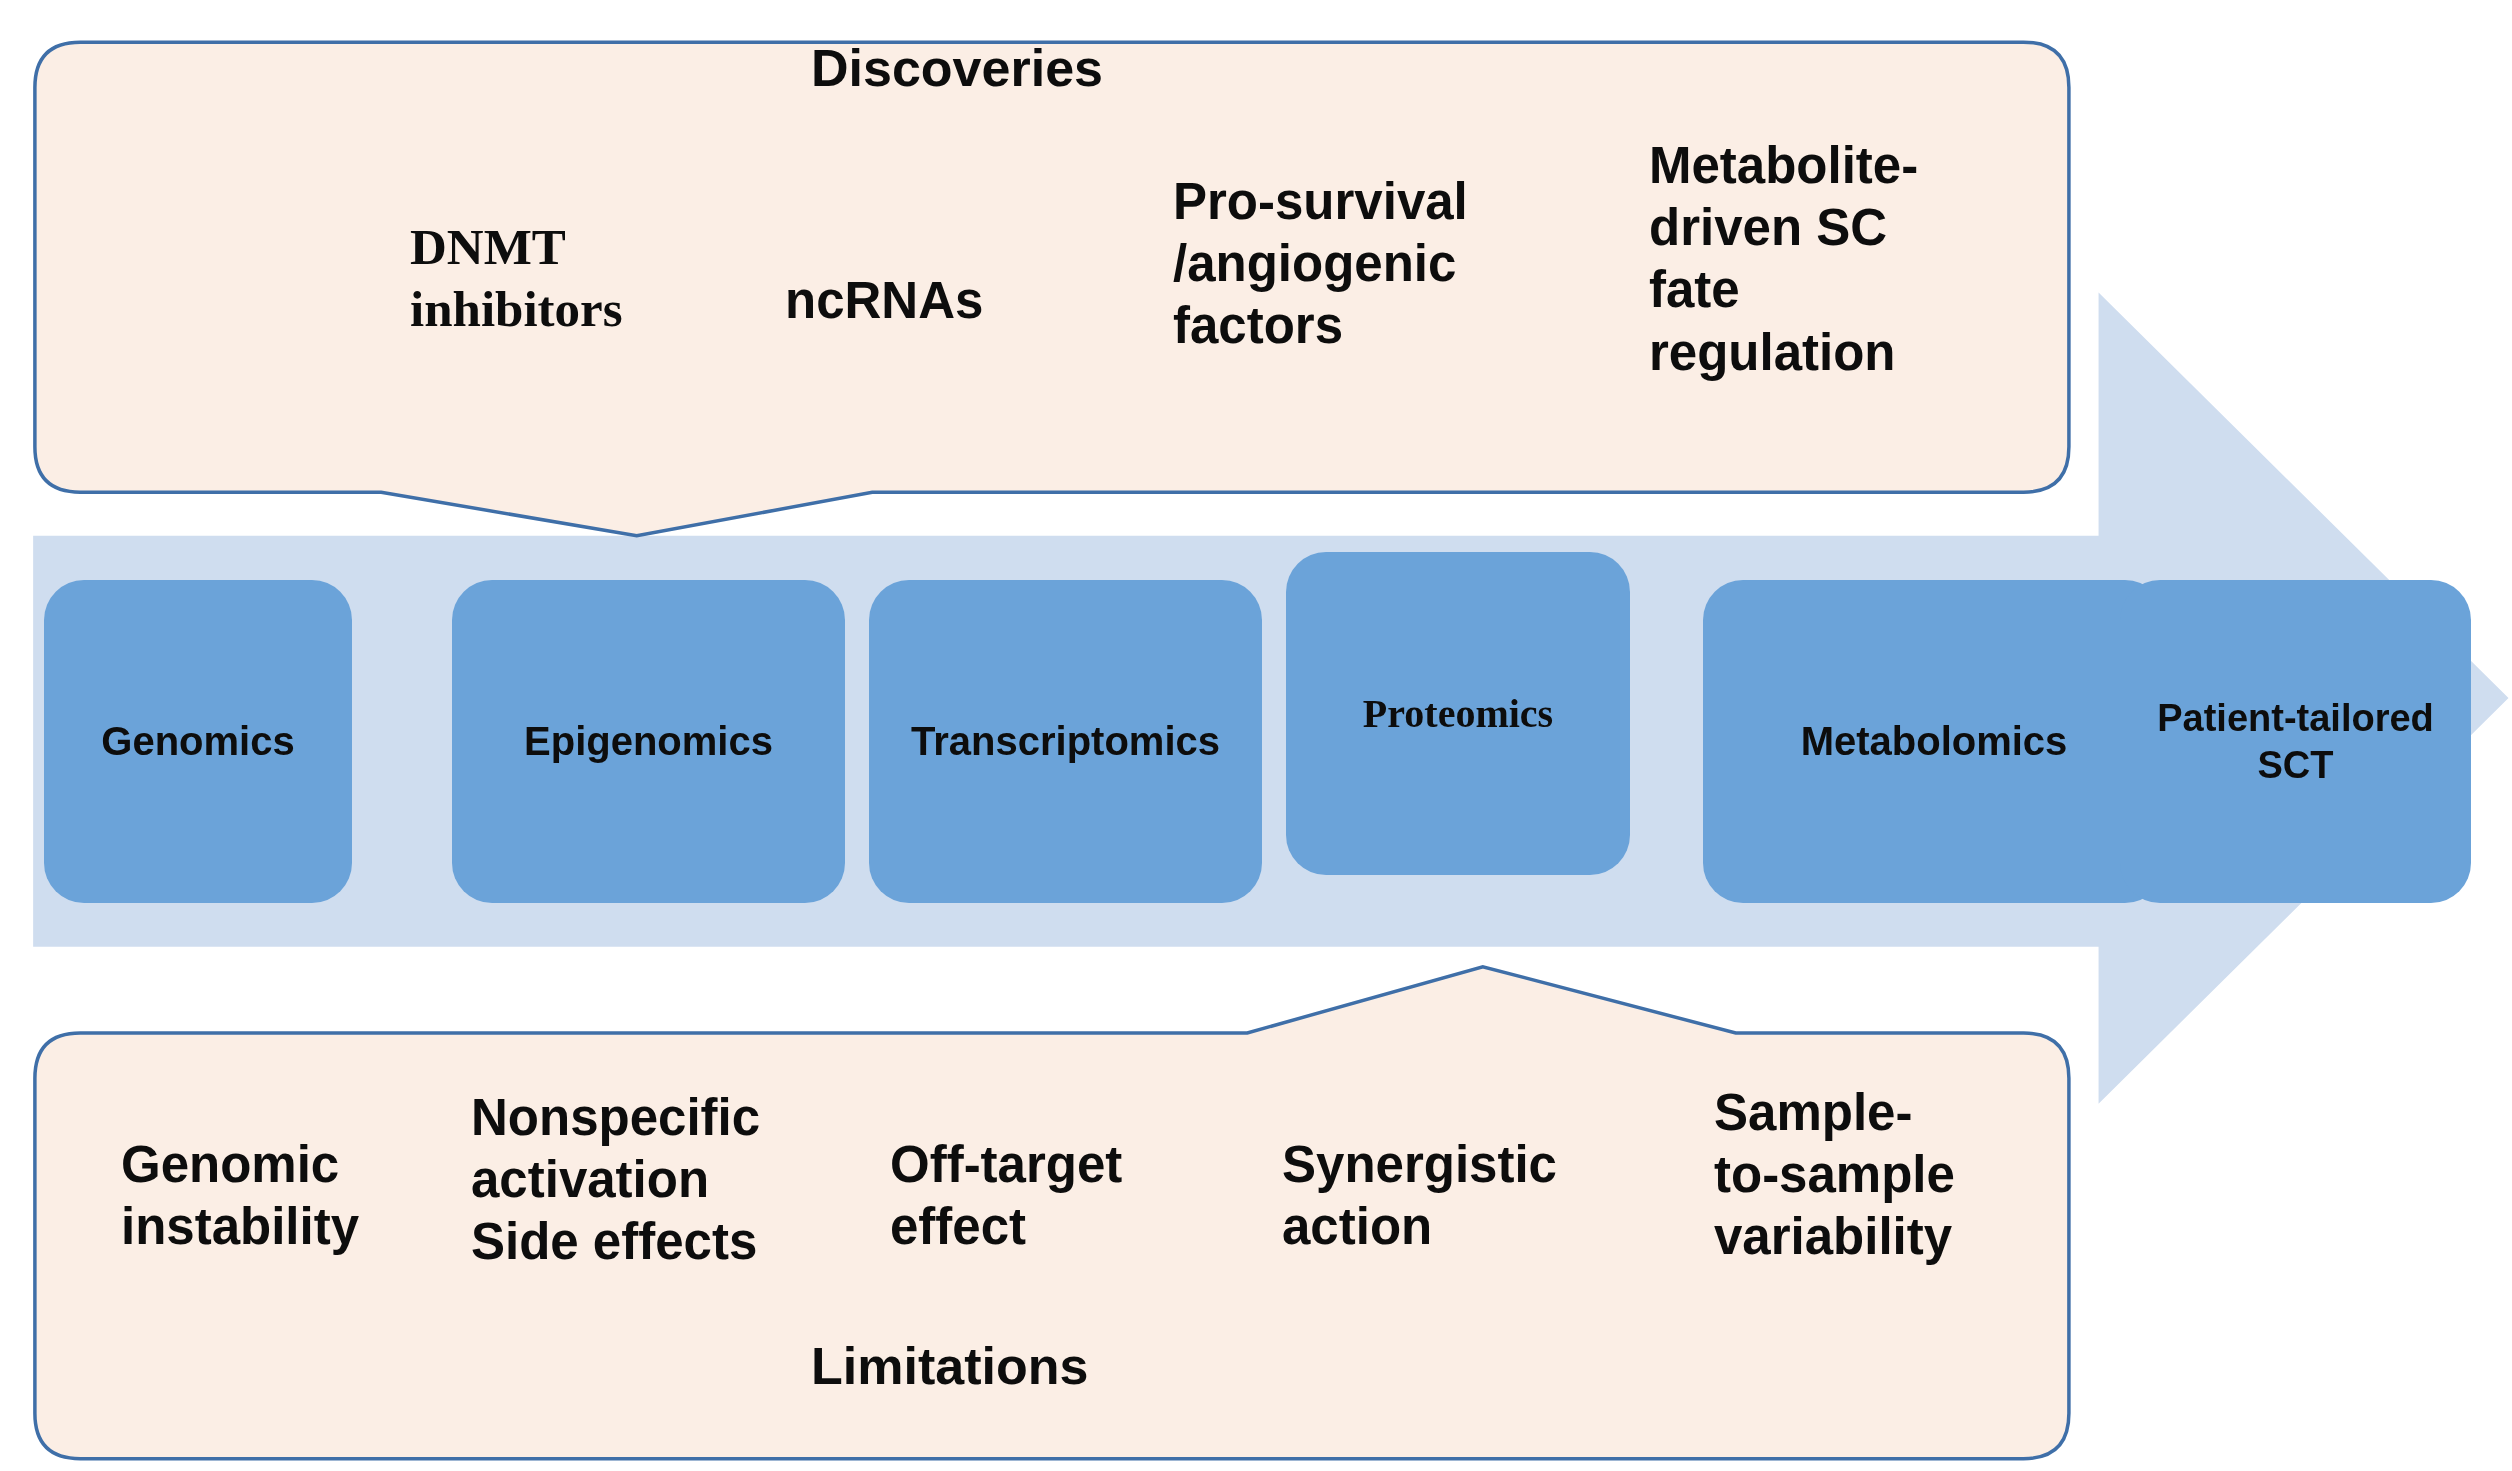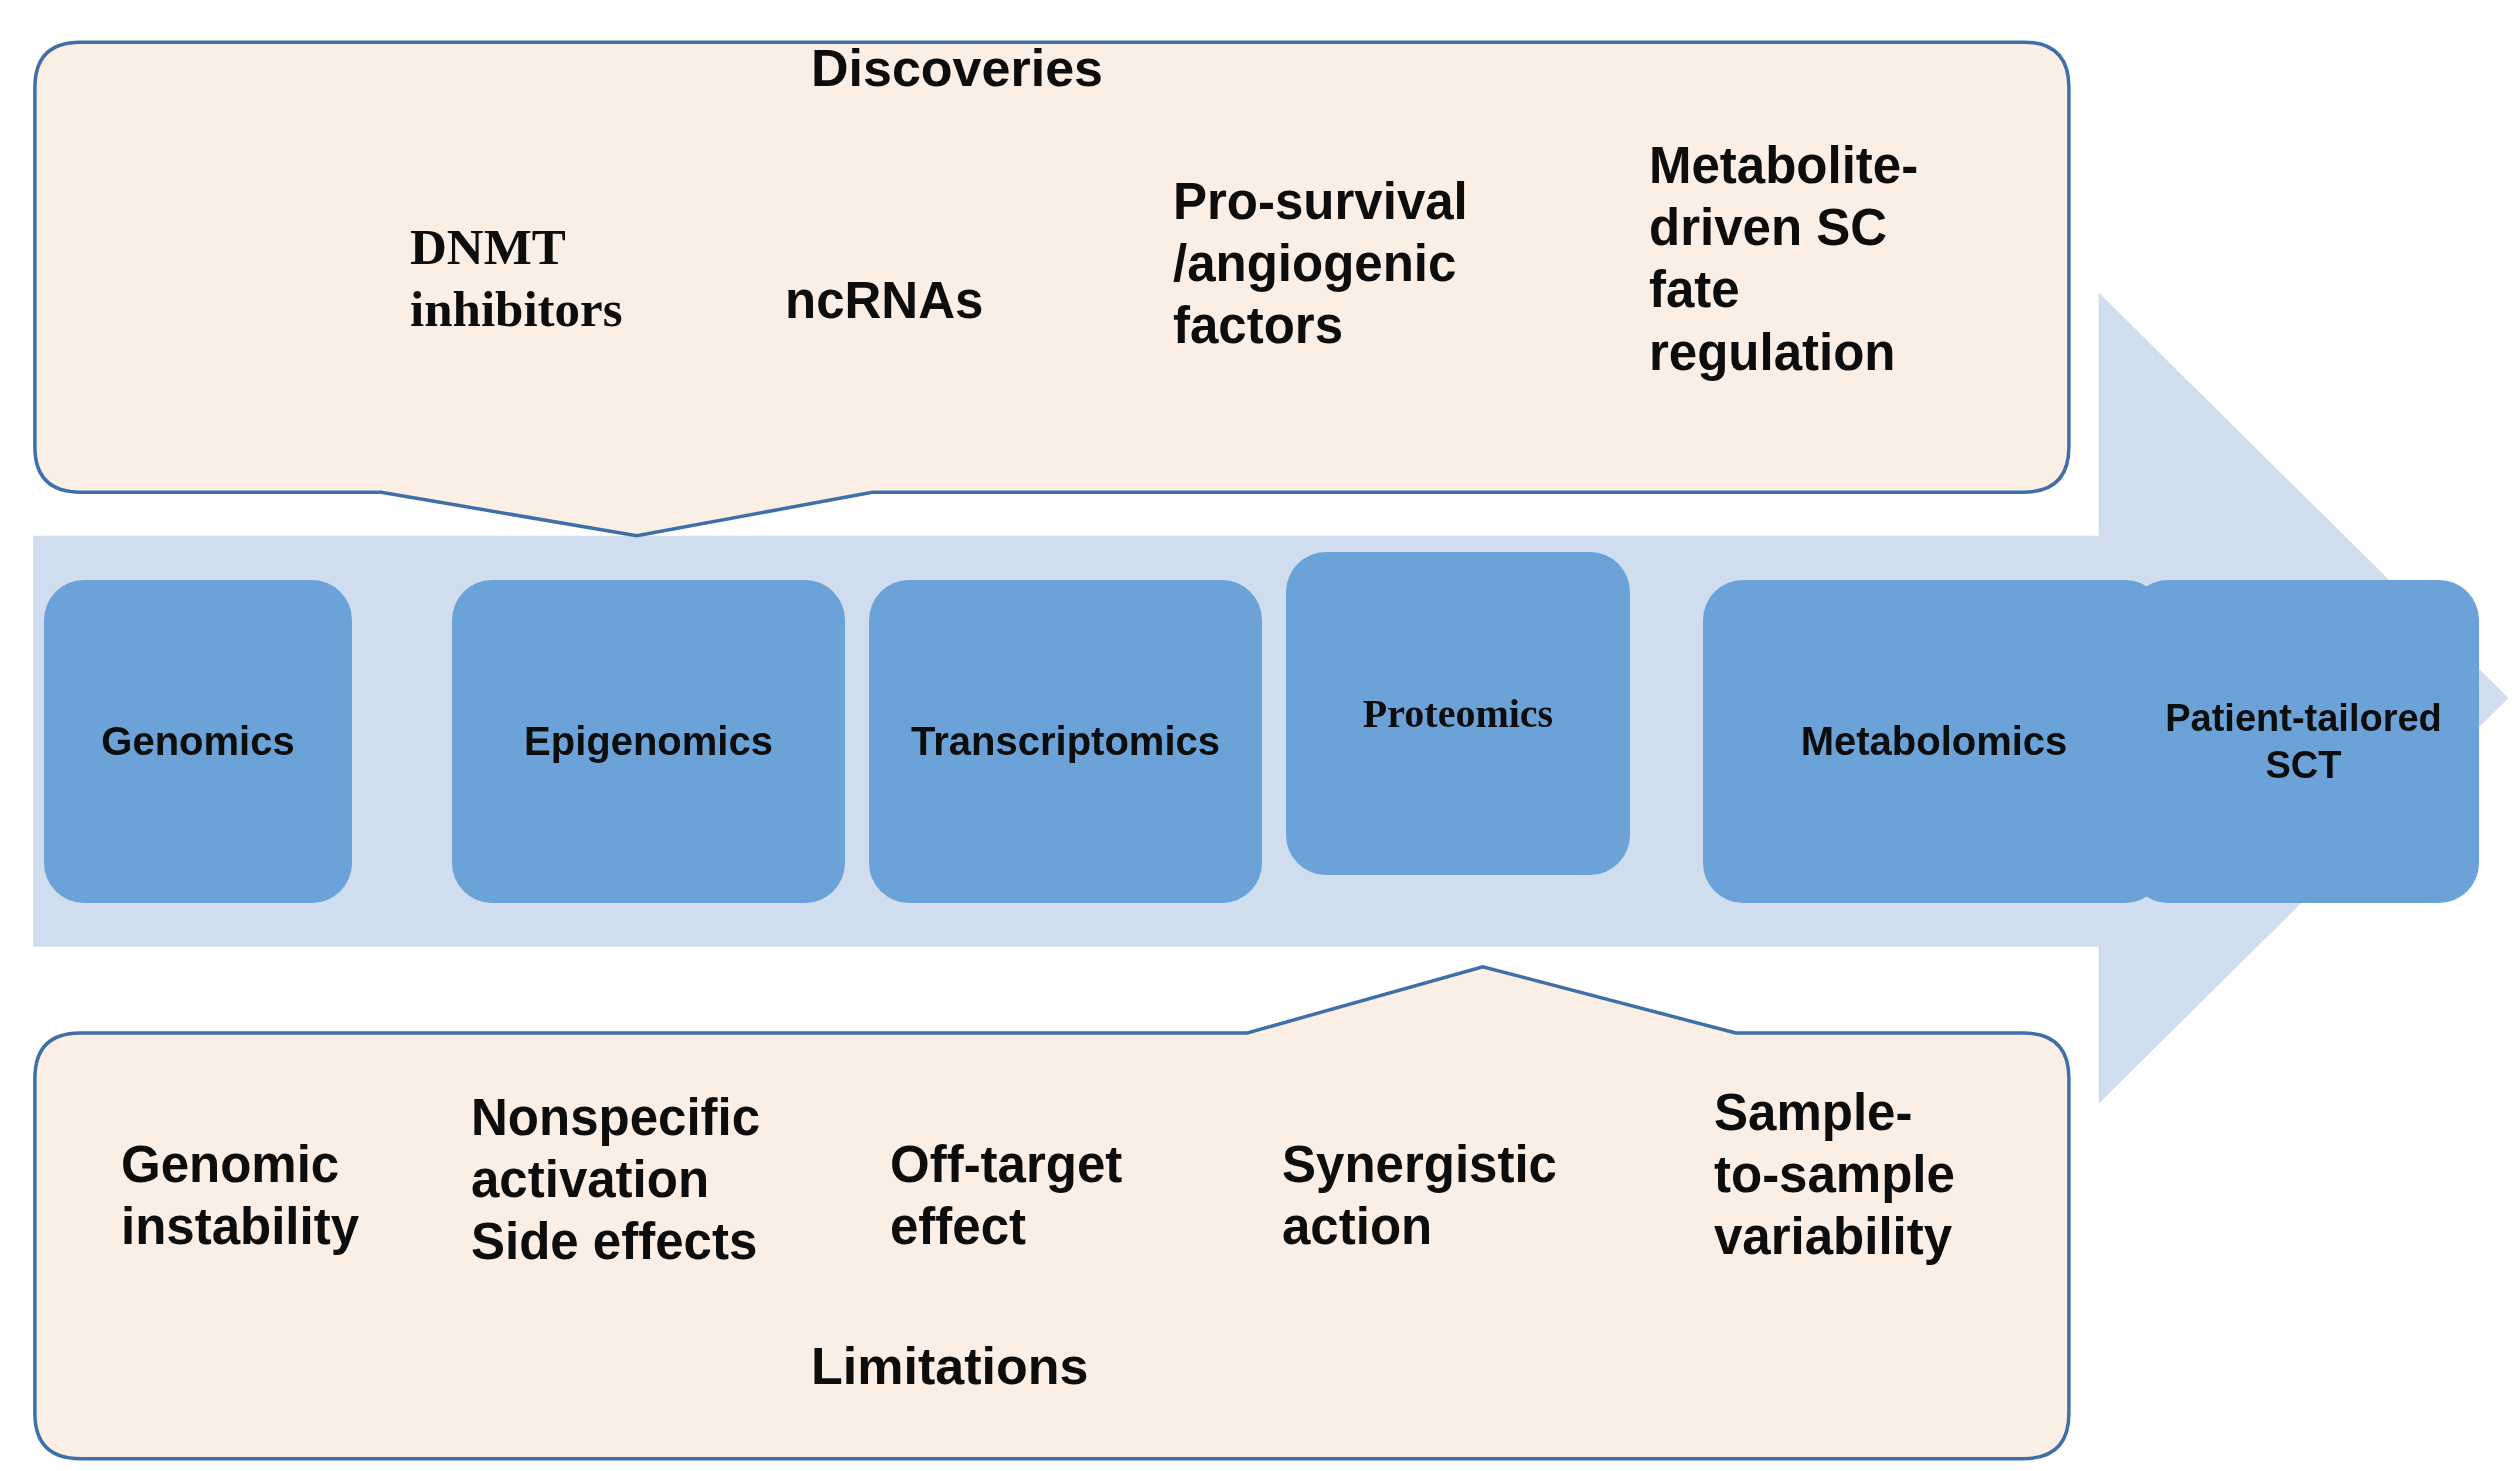--- a/index.html
+++ b/index.html
@@ -105,21 +105,21 @@
   </div>
 
   <div class="omic-box" style="left:1286px;top:552px;width:344px;height:323px;font-family:Liberation Serif, serif;">
     <div class="omic-label">Proteomics</div>
   </div>
 
   <div class="omic-box" style="left:1703px;top:580px;width:462px;height:323px;">
     <div class="omic-label">Metabolomics</div>
   </div>
 
-  <div class="omic-box" style="left:2120px;top:580px;width:351px;height:323px;margin-left:8px;">
+  <div class="omic-box" style="left:2120px;top:580px;width:351px;height:323px;">
     <div class="omic-label" style="font-size:38px;">Patient-tailored
 SCT</div>
   </div>
 
   <div class="txt lim-item l0">Genomic
 instability</div>
   <div class="txt lim-item l1">Nonspecific
 activation
 Side effects</div>
   <div class="txt lim-item l2">Off-target

